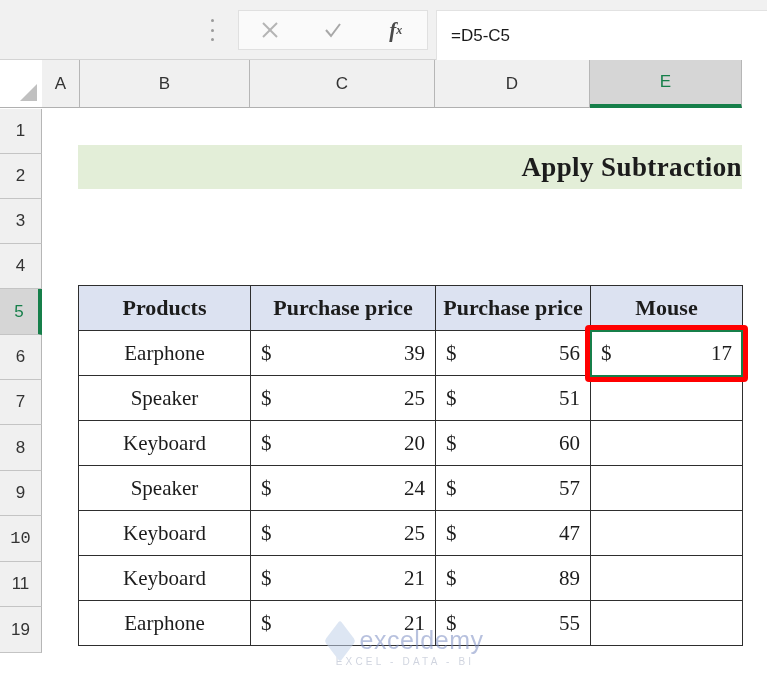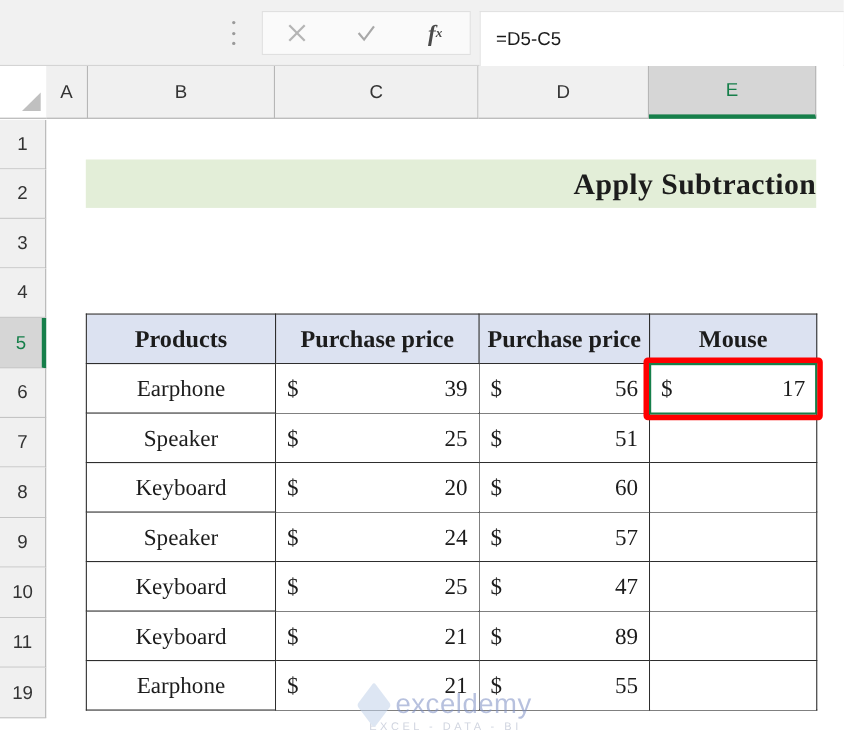--- a/index.html
+++ b/index.html
@@ -350,21 +350,21 @@
 
   <div class="row-head" style="top:49px;height:45px;">1</div>
   <div class="row-head" style="top:94px;height:45px;">2</div>
   <div class="row-head" style="top:139px;height:45px;">3</div>
   <div class="row-head" style="top:184px;height:45px;">4</div>
   <div class="row-head selected" style="top:229px;height:46px;">5</div>
   <div class="row-head" style="top:275px;height:45px;">6</div>
   <div class="row-head" style="top:320px;height:45px;">7</div>
   <div class="row-head" style="top:365px;height:46px;">8</div>
   <div class="row-head" style="top:411px;height:45px;">9</div>
-  <div class="row-head" style="top:456px;height:46px;">10</div>
+  <div class="row-head" style="top:456px;height:46px;font-family:Liberation Mono, monospace;">10</div>
   <div class="row-head" style="top:502px;height:45px;">11</div>
   <div class="row-head" style="top:547px;height:46px;">19</div>
 
   <div class="sheet">
 
     <div class="title-band">
       <span class="title-text">Apply Subtraction</span>
     </div>
 
     <table class="tbl">

